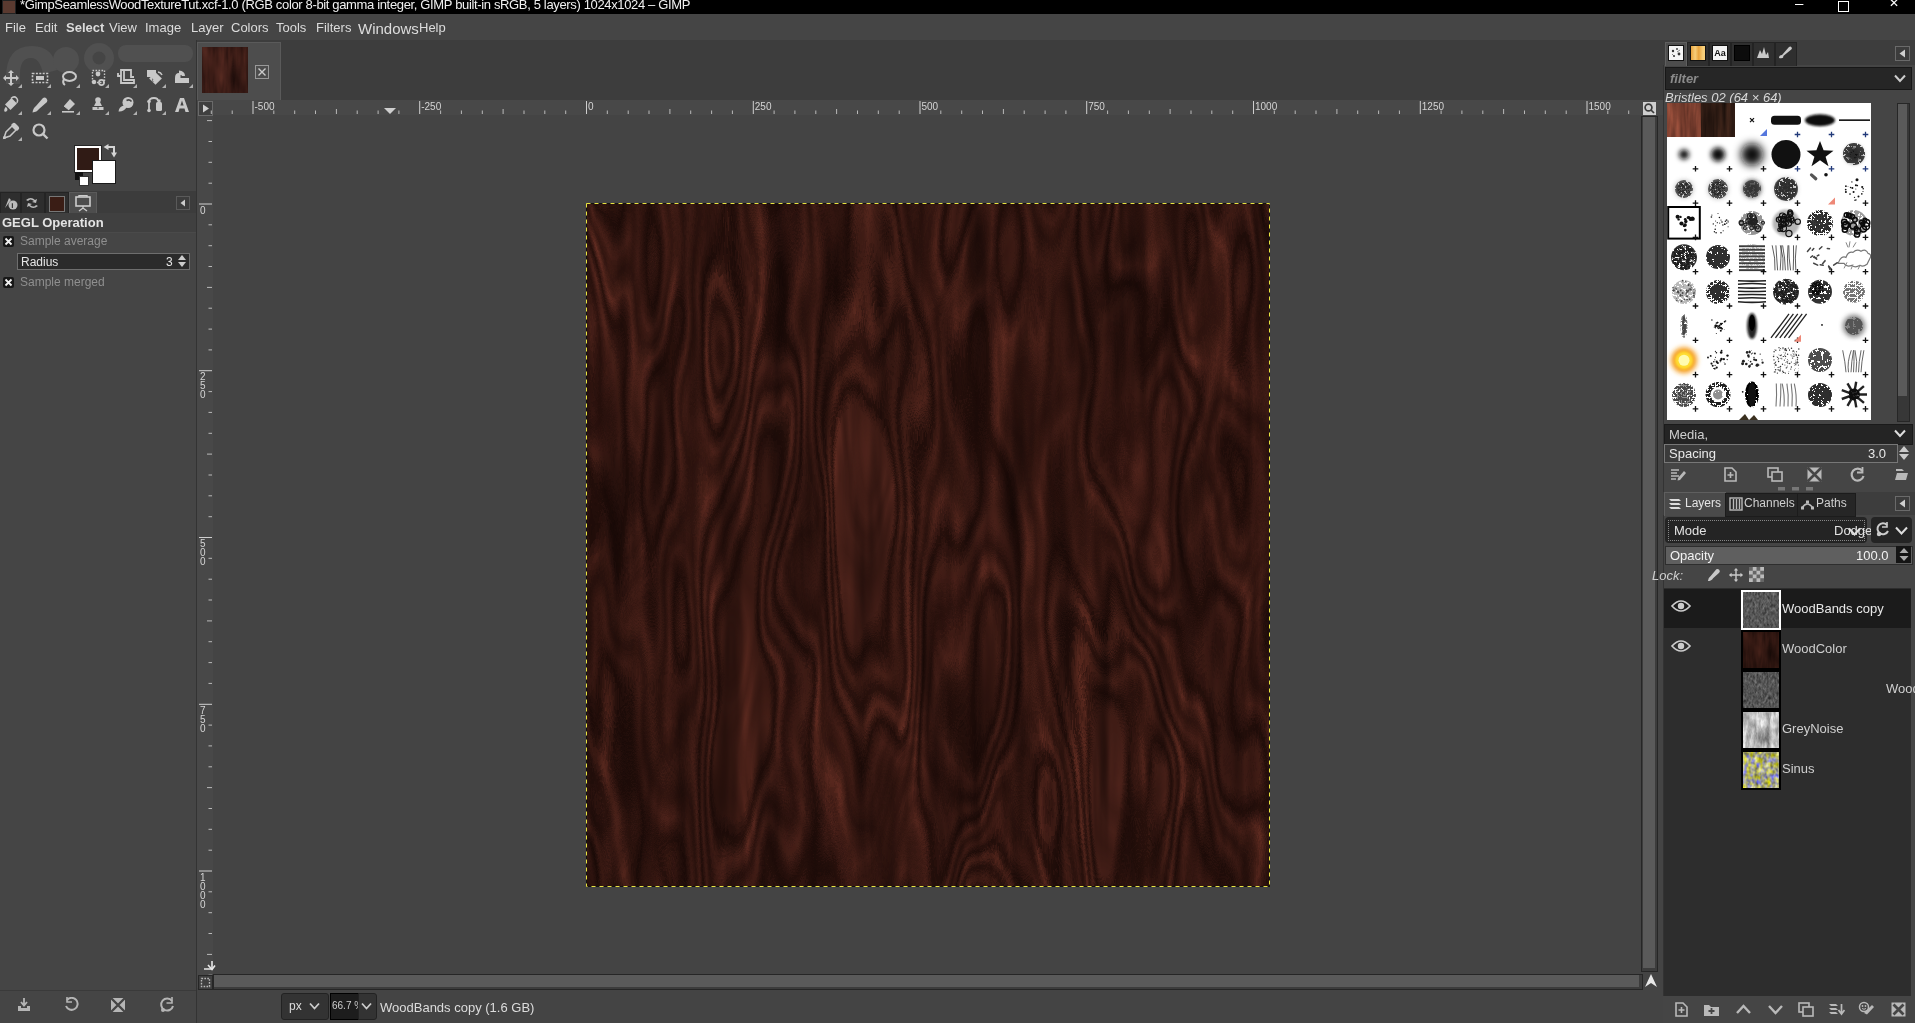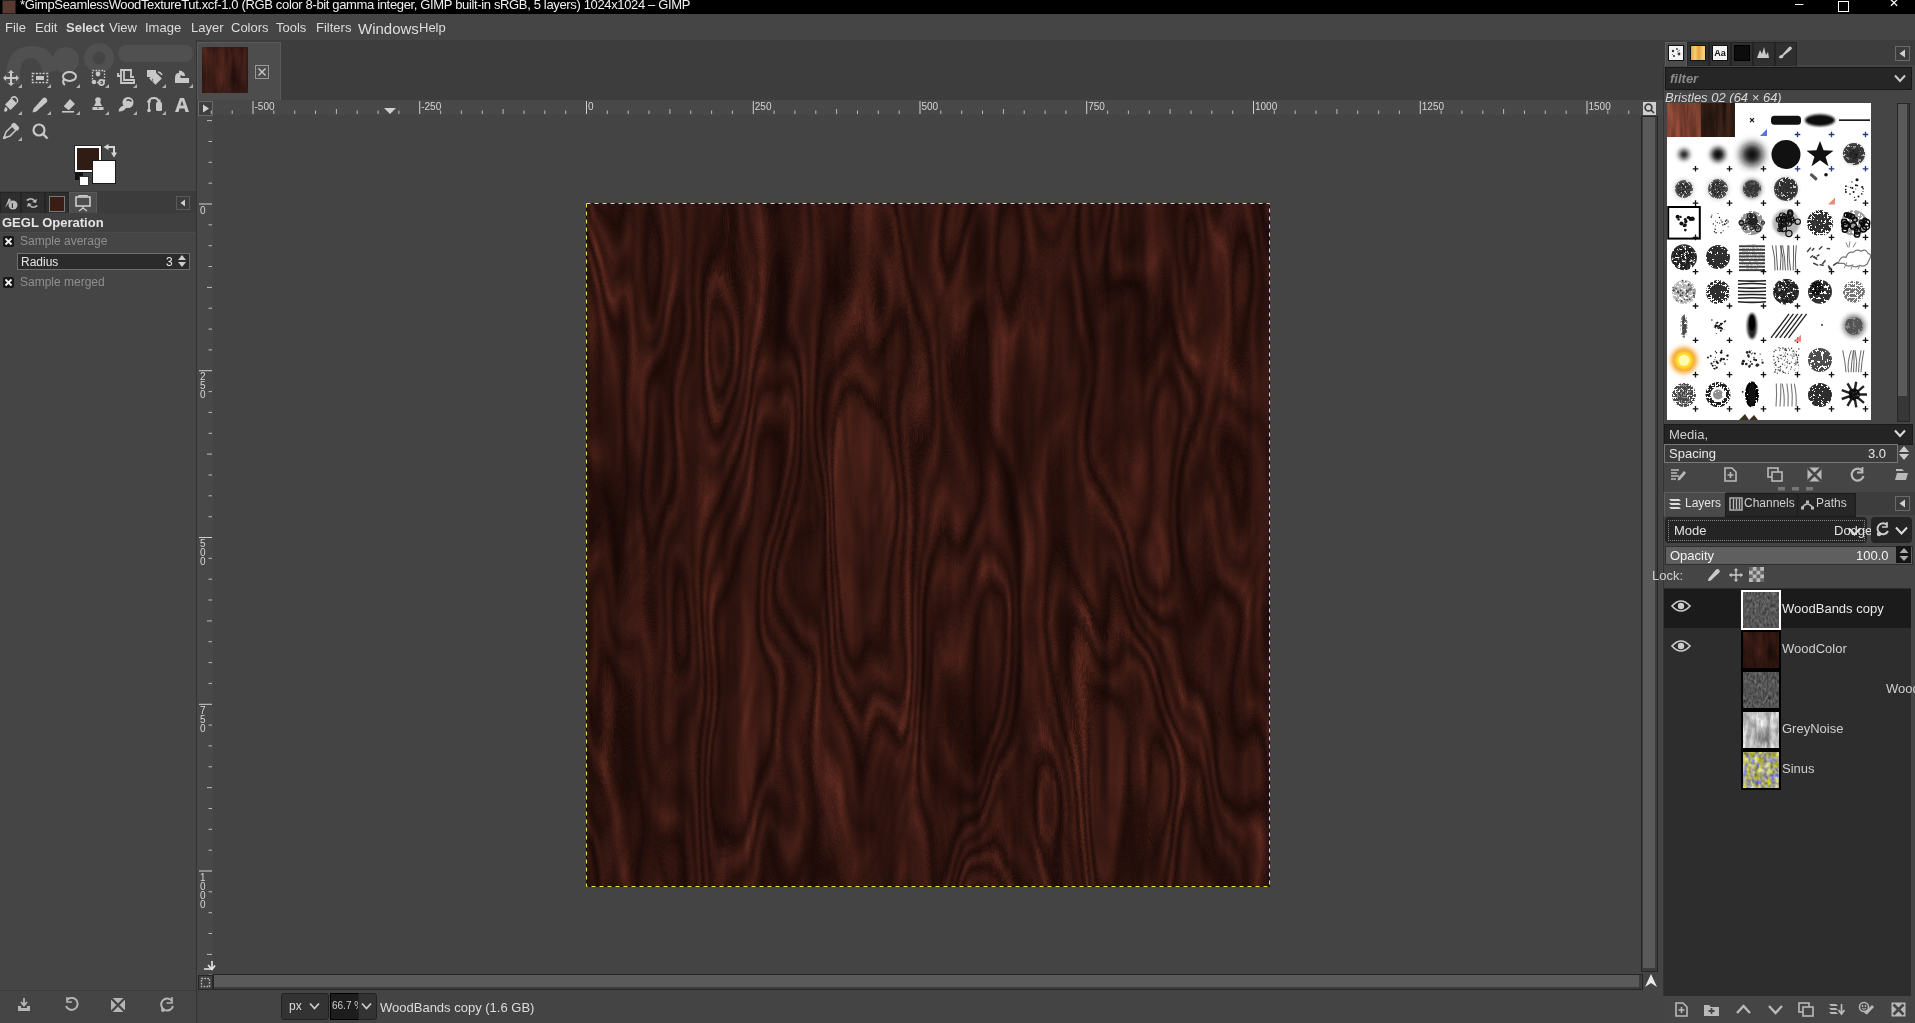--- a/index.html
+++ b/index.html
@@ -1251,21 +1251,21 @@
       <path d="M2 2.5 L7.5 8.5 L13 2.5" fill="none" stroke="#ddd" stroke-width="2"></path>
     </svg>
 <div class="abs" style="left:1665px;top:546px;width:246px;height:17px;background:#5f5f5f;border:1px solid #2e2e2e;"></div>
 <div class="abs" style="left:1896px;top:546px;width:15px;height:17px;background:#151515;"></div>
 <div class="txt" style="left:1670px;top:548px;font-size:13px;color:#f2f2f2;">Opacity</div>
 <div class="txt" style="left:1856px;top:548px;font-size:13px;color:#f2f2f2;">100.0</div>
 <svg class="abs" style="left:1898px;top:547px" width="12" height="15">
       <path d="M6 1 L10.5 6 L1.5 6 Z" fill="#aaa"></path>
       <path d="M6 14 L10.5 9 L1.5 9 Z" fill="#aaa"></path>
     </svg>
-<div class="txt" style="left:1652px;top:568px;font-size:13px;color:#cfcfcf;">Lock:</div>
+<div class="txt" style="left:1652px;top:568px;font-size:13px;color:#cfcfcf;font-style:italic;">Lock:</div>
 <svg class="abs" style="left:1706px;top:567px" width="16" height="16" viewBox="0 0 17 17">
       <path d="M2 15 Q2.5 11 5 9.5 L11 2.5 Q12.5 1.5 14 3 Q15.5 4.5 14 6 L7.5 12 Q6 15 2 15 Z" fill="#c9c9c9"></path>
     </svg>
 <svg class="abs" style="left:1728px;top:567px" width="16" height="16" viewBox="0 0 18 18">
       <path d="M9 1 L11.5 4 L9.8 4 L9.8 8.2 L14 8.2 L14 6.5 L17 9 L14 11.5 L14 9.8 L9.8 9.8 L9.8 14 L11.5 14 L9 17 L6.5 14 L8.2 14 L8.2 9.8 L4 9.8 L4 11.5 L1 9 L4 6.5 L4 8.2 L8.2 8.2 L8.2 4 L6.5 4 Z" fill="#c9c9c9"></path>
     </svg>
 <div class="abs" style="left:1749px;top:567px;width:15px;height:15px;background:repeating-conic-gradient(#bbb 0% 25%, #666 0% 50%) 0 0/7.5px 7.5px;"></div>
 <div class="abs" style="left:1664px;top:588px;width:247px;height:408px;background:#2d2d2d;"></div>
 <div class="abs" style="left:1664px;top:589px;width:247px;height:39px;background:#1b1b1b;"></div>
 <svg class="abs" style="left:1671px;top:598px" width="20" height="16" viewBox="0 0 20 16">

